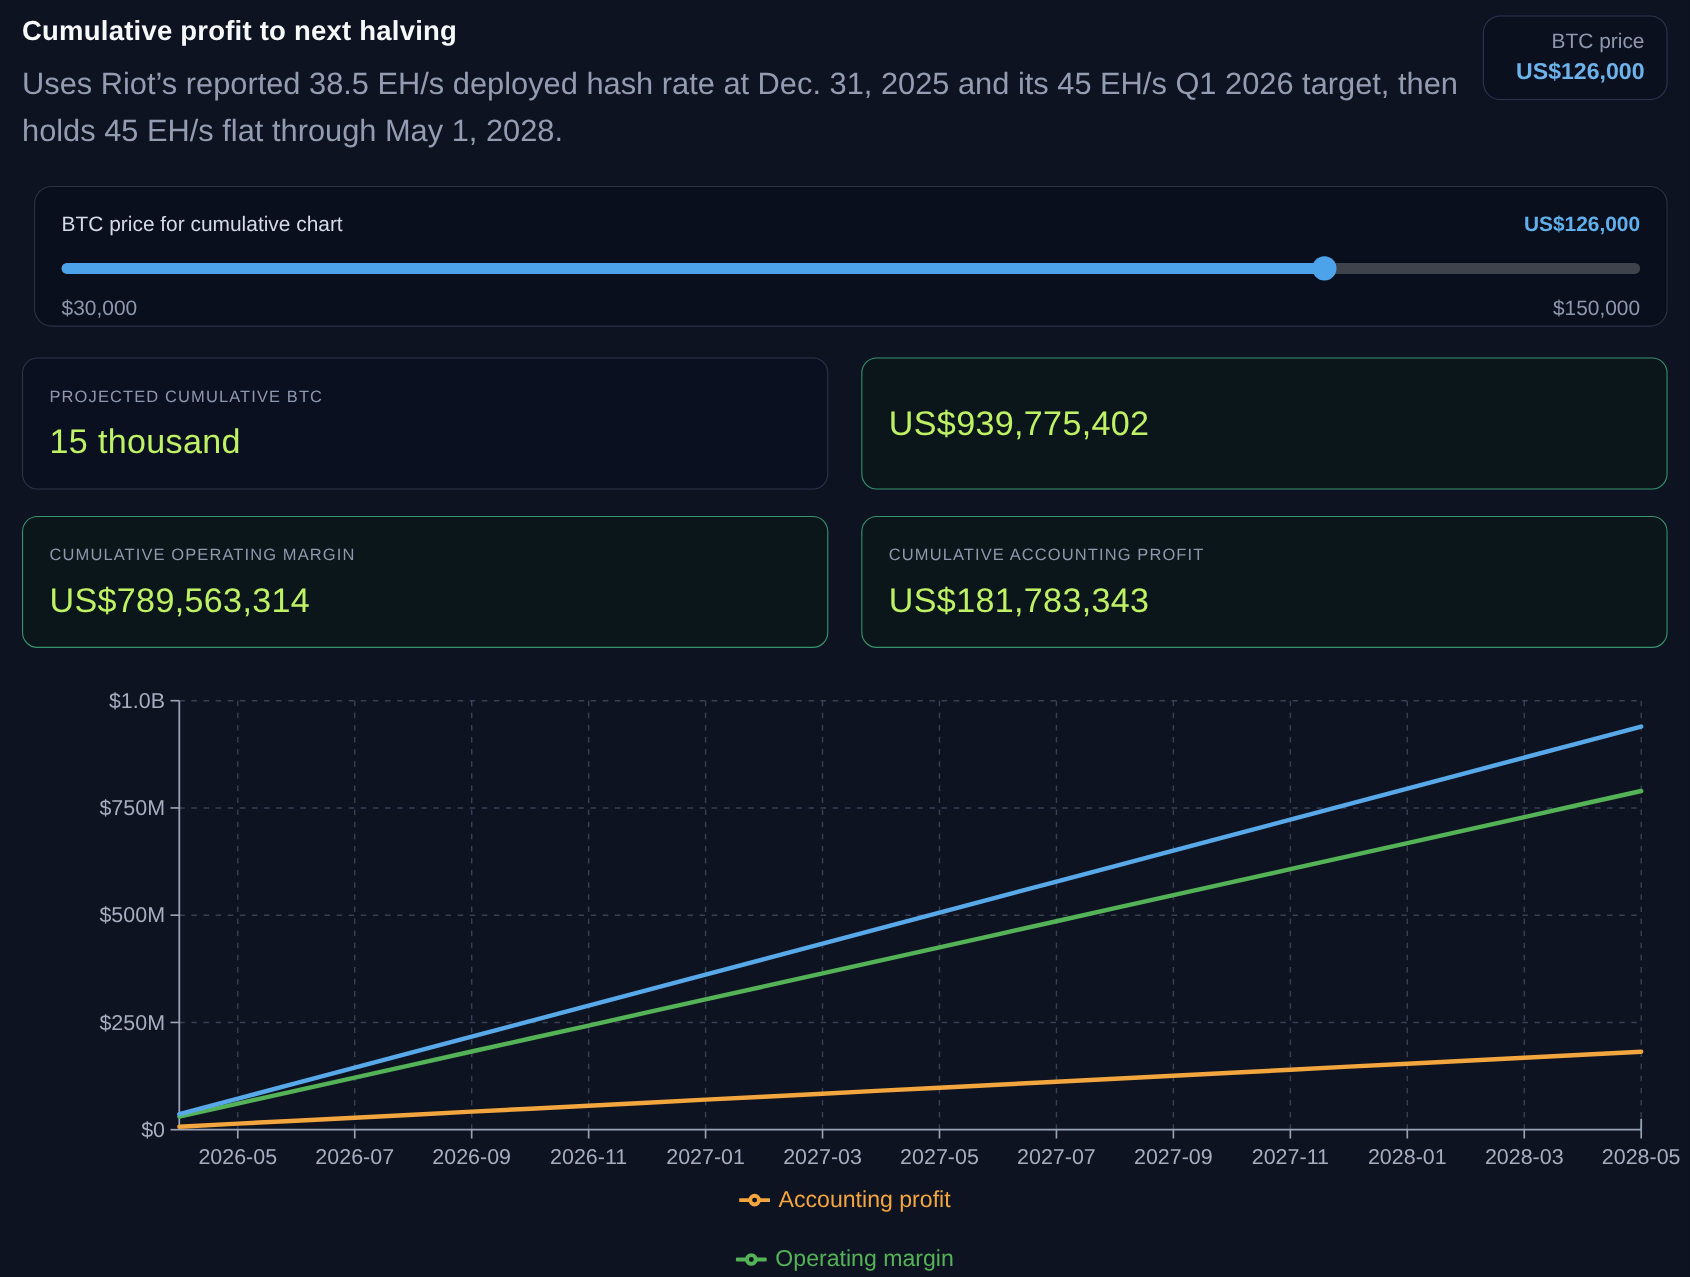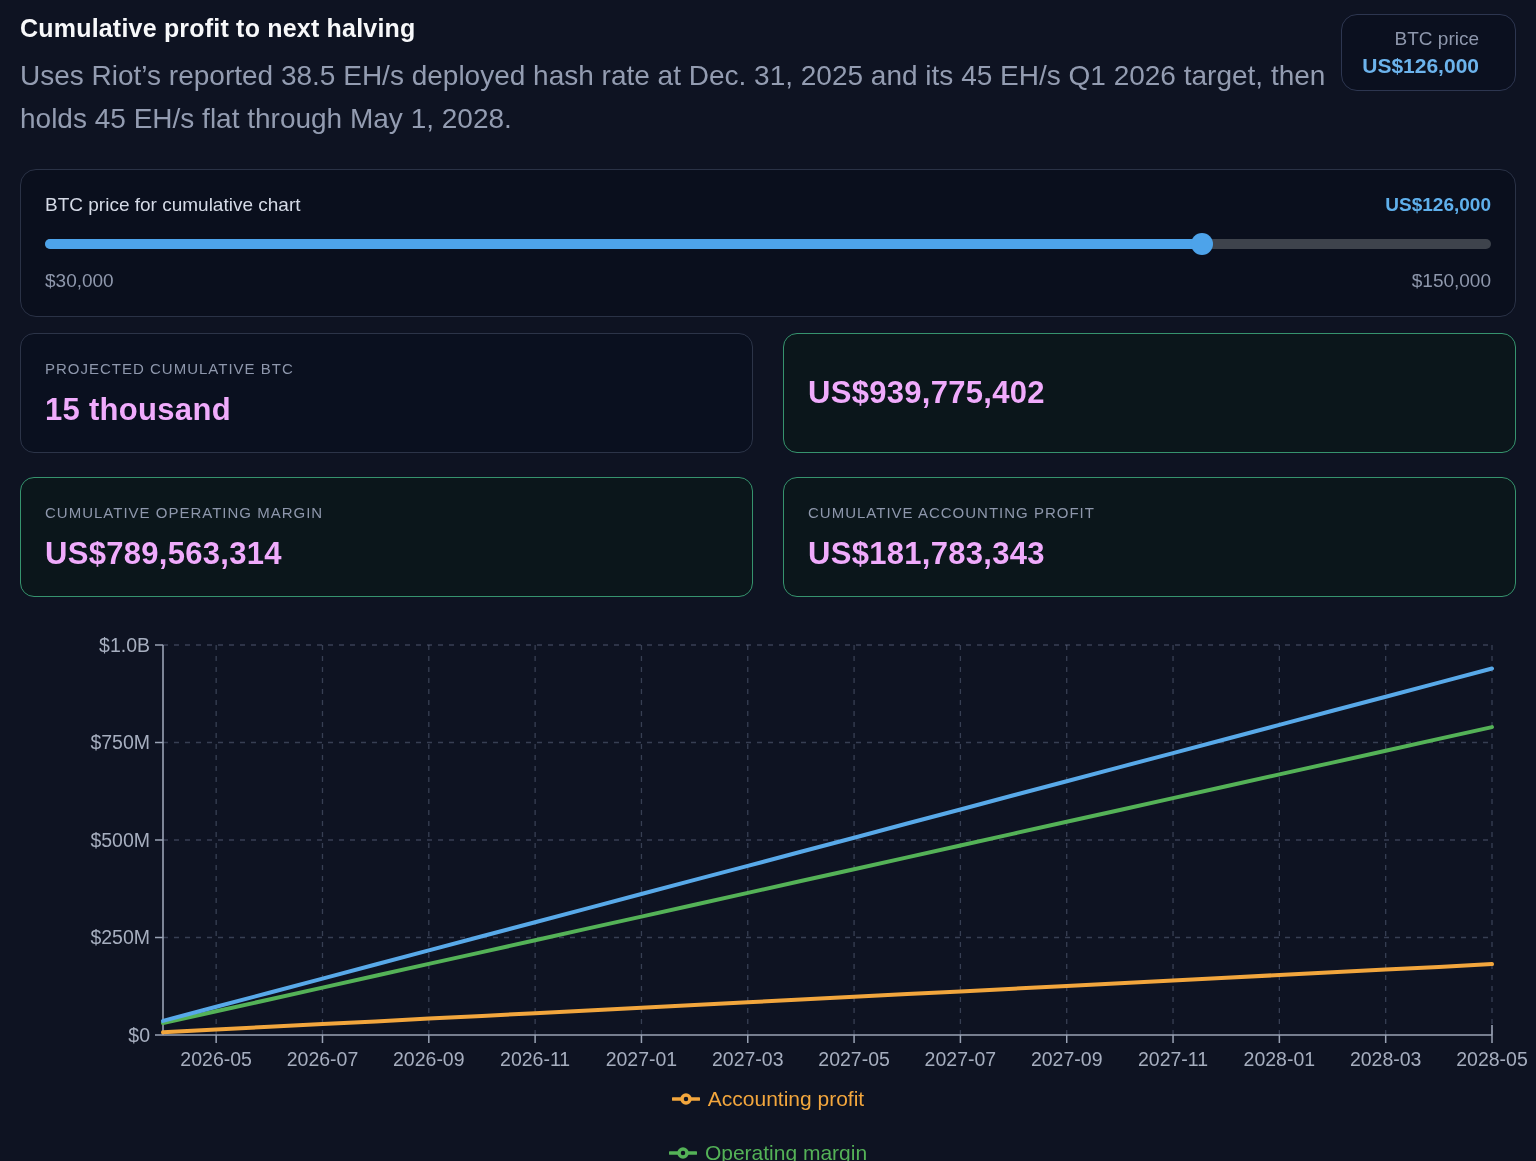--- a/index.html
+++ b/index.html
@@ -5,43 +5,43 @@
   * { margin:0; padding:0; box-sizing:border-box; }
   html,body { width:1536px; height:1161px; background:#0e1322; overflow:hidden;
     font-family:"Liberation Sans", sans-serif; color:#f3f5f9; }
   .page { padding:12px 20px 0 20px; }
 
   
   .header { display:flex; justify-content:space-between; align-items:flex-start; }
   .page-title { font-size:25px; font-weight:bold; letter-spacing:0.2px; color:#f7f8fa; padding-top:2px; }
   .page-subtitle { margin-top:11px; font-size:28px; line-height:1.55; color:#939cb1; max-width:1310px; }
   .btc-badge { border:1.5px solid #2d3650; border-radius:16px; background:#0b101f;
-    padding:13px 36px 12px 20px; text-align:right; min-width:168px; margin-top:2px; }
+    padding:13px 20px 12px 20px; text-align:right; min-width:168px; margin-top:2px; }
   .btc-badge .lbl { font-size:19px; color:#8e97ac; }
   .btc-badge .val { font-size:21px; font-weight:bold; color:#6cb3ec; margin-top:4px; }
 
   
   .slider-card { margin-top:28px; border:1.5px solid #2a3246; border-radius:16px;
-    background:#0a0f1d; padding:24px 24px 24px 24px; }
+    background:#0a0f1d; padding:24px 24px 4px 24px;margin-left:11px; }
   .slider-head { display:flex; justify-content:space-between; align-items:baseline; }
   .slider-title { font-size:19px; color:#d5dae6; }
   .slider-value { font-size:19px; font-weight:bold; color:#5fb0ec; }
   .slider-wrap { position:relative; height:22px; margin:17px 0 15px 0; }
   .slider-track { position:absolute; left:0; right:0; top:6px; height:10px; border-radius:5px; background:#3e434c; }
   .slider-fill  { position:absolute; left:0; top:6px; height:10px; border-radius:5px; background:#4da3ea; }
   .slider-thumb { position:absolute; top:0; width:22px; height:22px; border-radius:50%; background:#4da3ea; }
   .slider-limits { display:flex; justify-content:space-between; font-size:19px; color:#8e97ac;text-align:right; }
 
   
-  .stats-grid { margin-top:16px; display:grid; grid-template-columns:1fr 1fr; gap:24px 30px; }
+  .stats-grid { margin-top:28px; display:grid; grid-template-columns:1fr 1fr; gap:24px 30px; }
   .stat-card { border-radius:14px; padding:26px 24px 24px 24px; }
   .stat-card.neutral { background:#0a101f; border:1.5px solid #2c3448; }
   .stat-card.green   { background:#0b161b; border:1.5px solid #36936e; }
   .stat-label { font-size:15px; letter-spacing:1px; color:#8e97ac; }
-  .stat-value { margin-top:15px; font-size:31px; font-weight:bold; color:#f0abfc; letter-spacing:0.3px; }
+  .stat-value { margin-top:15px; font-size:31px; font-weight:normal; color:#bef264; letter-spacing:0.3px; }
 
   
   .chart-area { margin-top:30px; }
   #chart-svg { display:block; overflow:visible; }
   .legend { margin-top:10px; display:flex; justify-content:center; align-items:center; gap:30px;flex-direction:column; }
   .legend-item { display:flex; align-items:center; gap:8px; font-size:21px; cursor:pointer; }
 </style>
 </head>
 <body>
 

